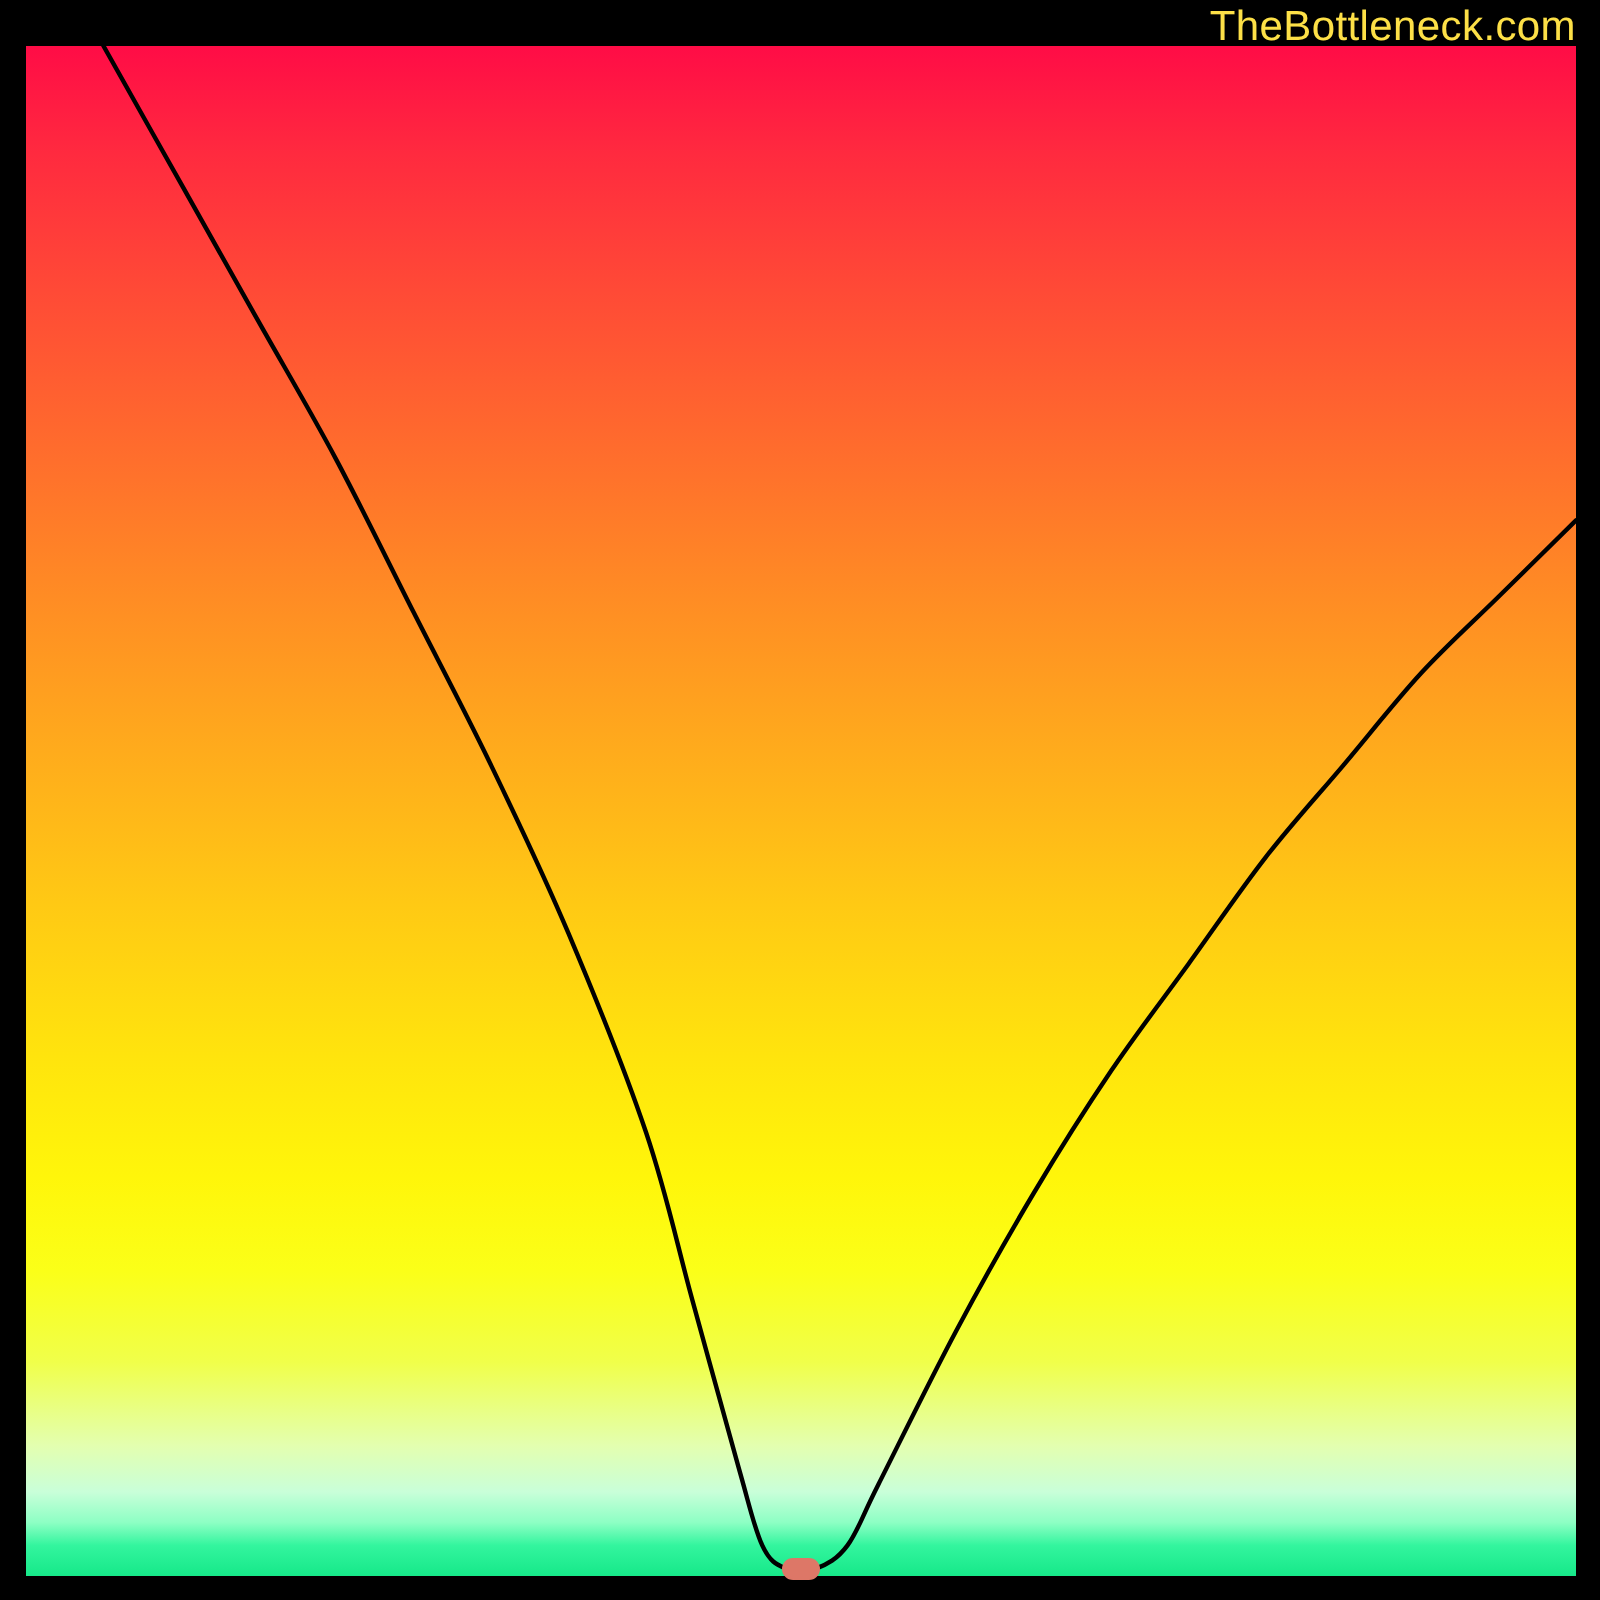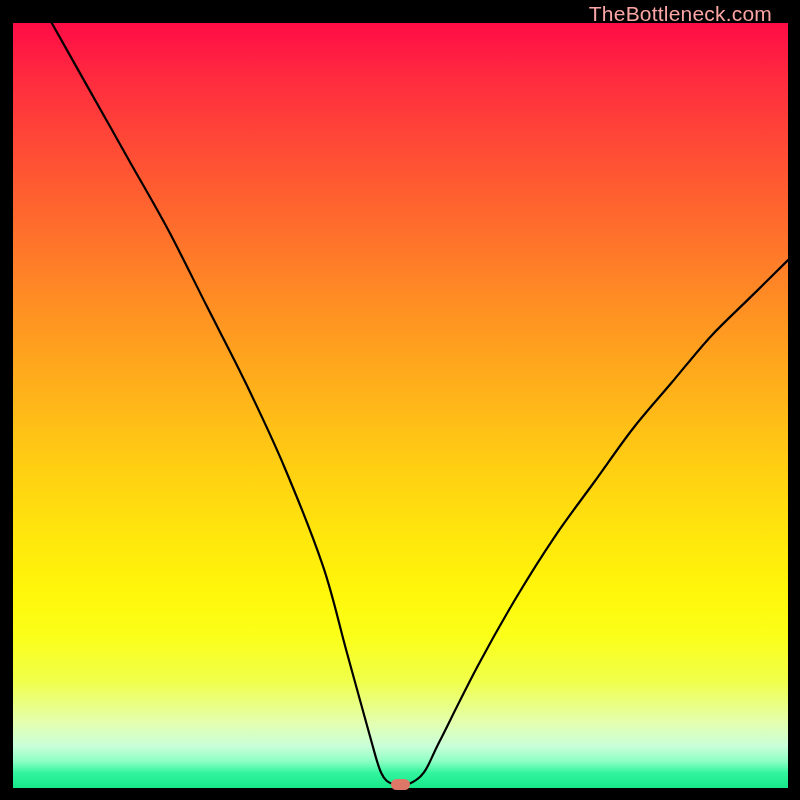--- a/index.html
+++ b/index.html
@@ -37,22 +37,22 @@
       #e3ffb0 91.5%,
       #c9ffd9 94.5%,
       #8dffc4 96.5%,
       #33f59e 98%,
       #16e889 100%
     );
   }
   .watermark {
     position: absolute;
     top: 2px;
-    right: 28px;
-    color: #fca5a5;
+    right: 12px;
+    color: #fde047;
     font-size: 21px;
     font-weight: 400;
     letter-spacing: 0.2px;
   }
   svg.curve {
     position: absolute;
     left: 0;
     top: 0;
     width: 775px;
     height: 765px;

